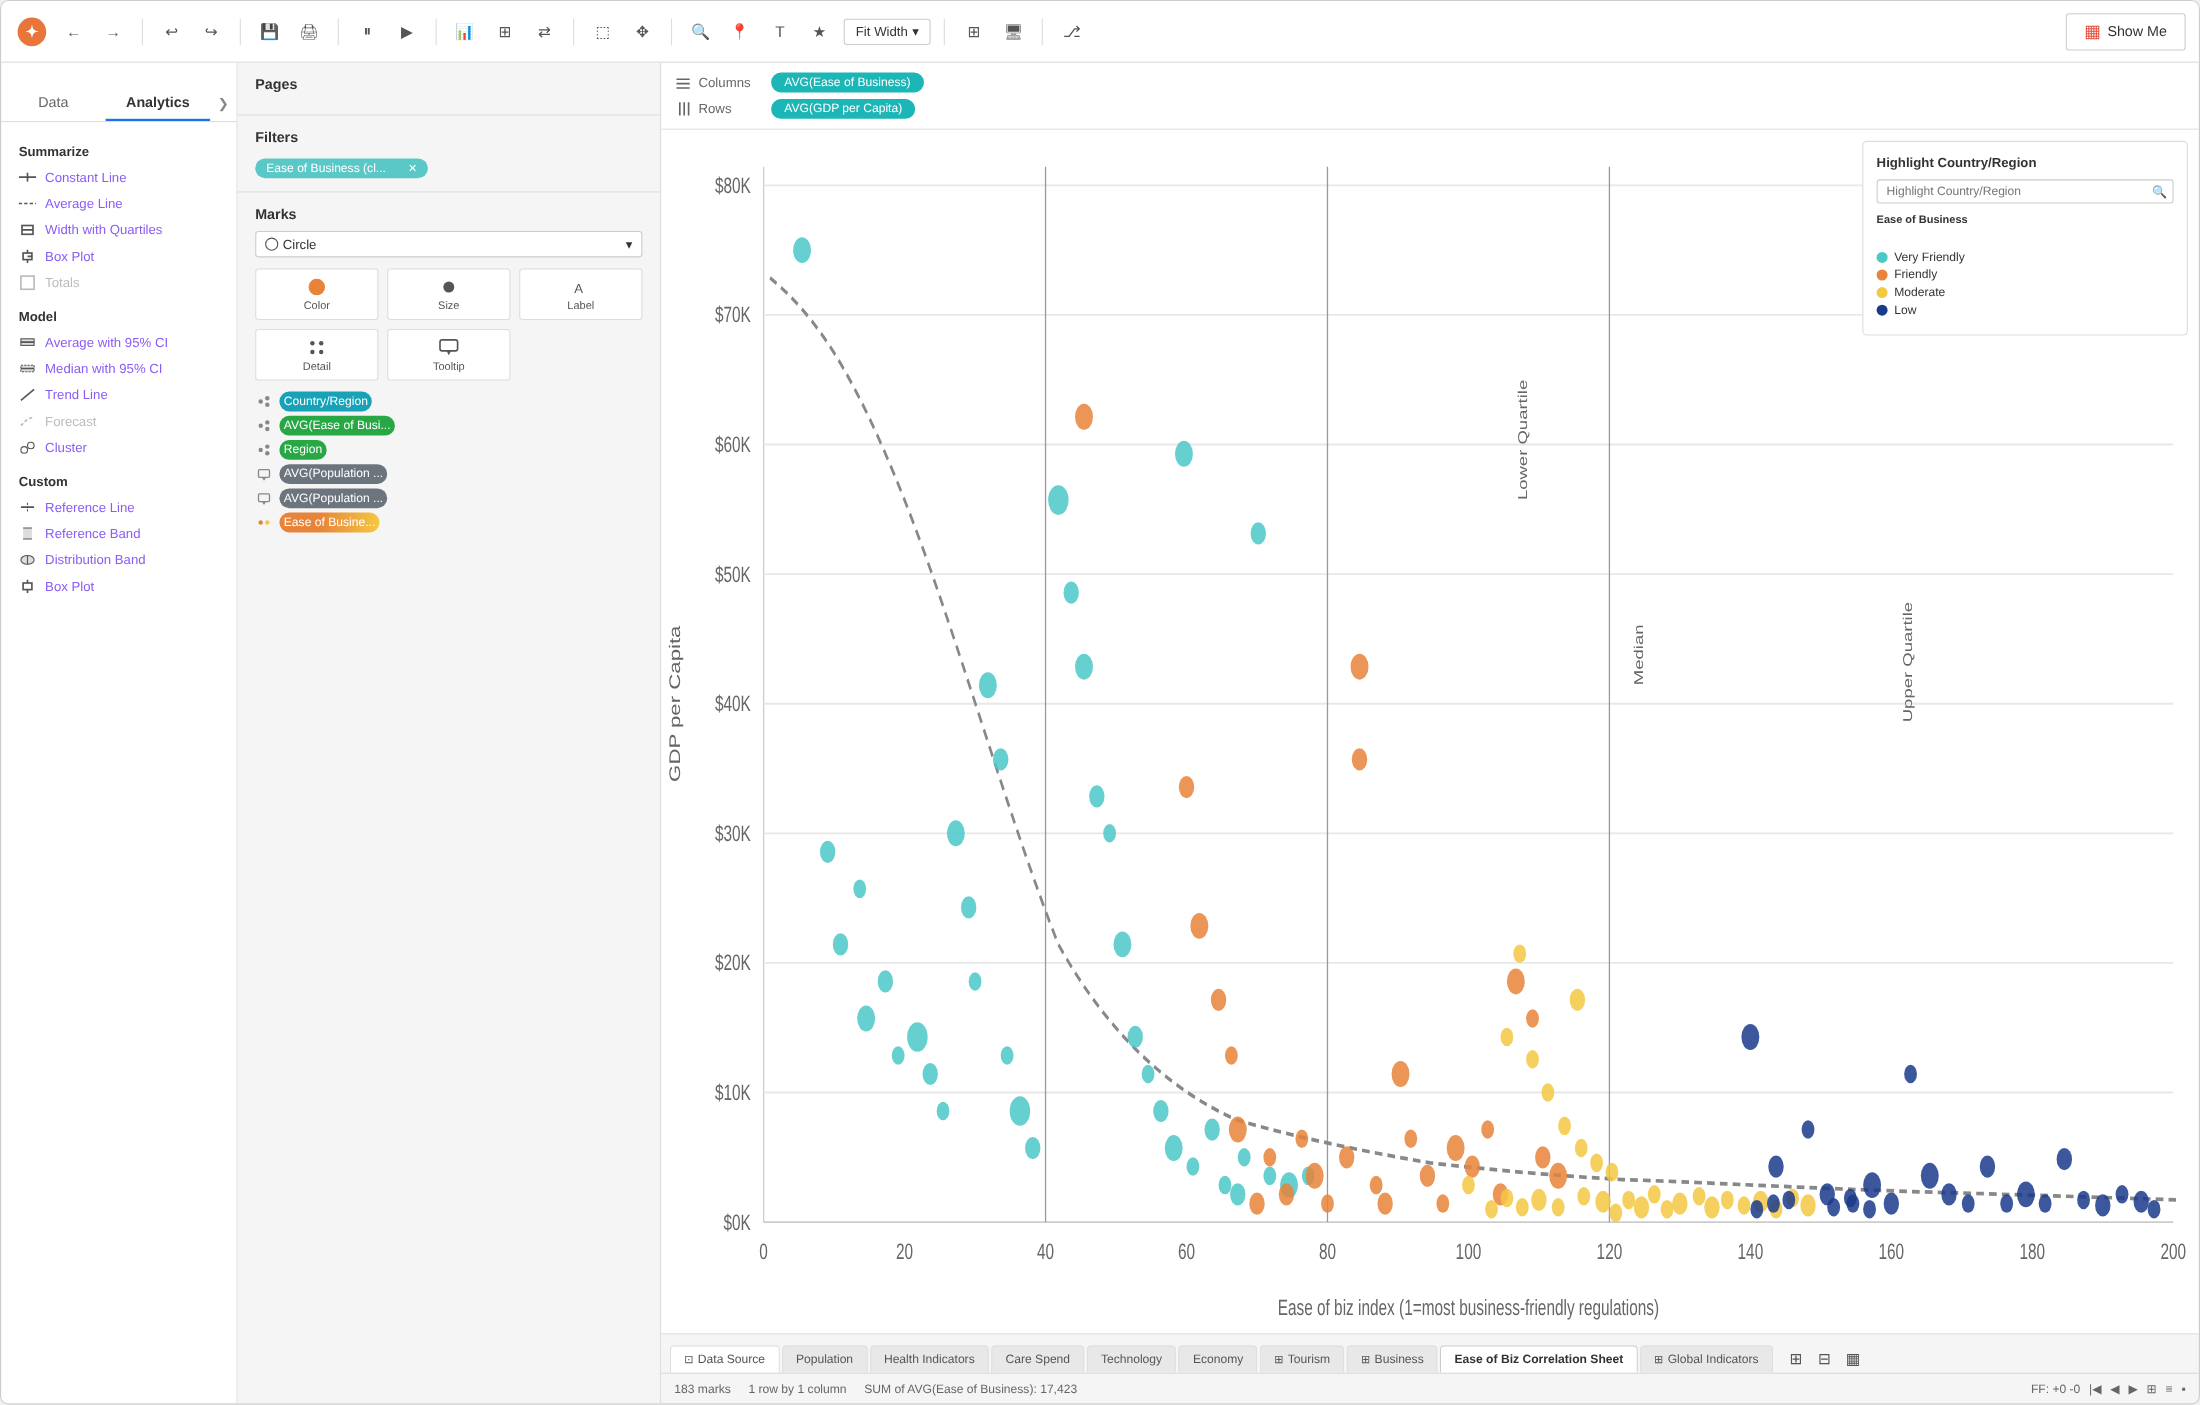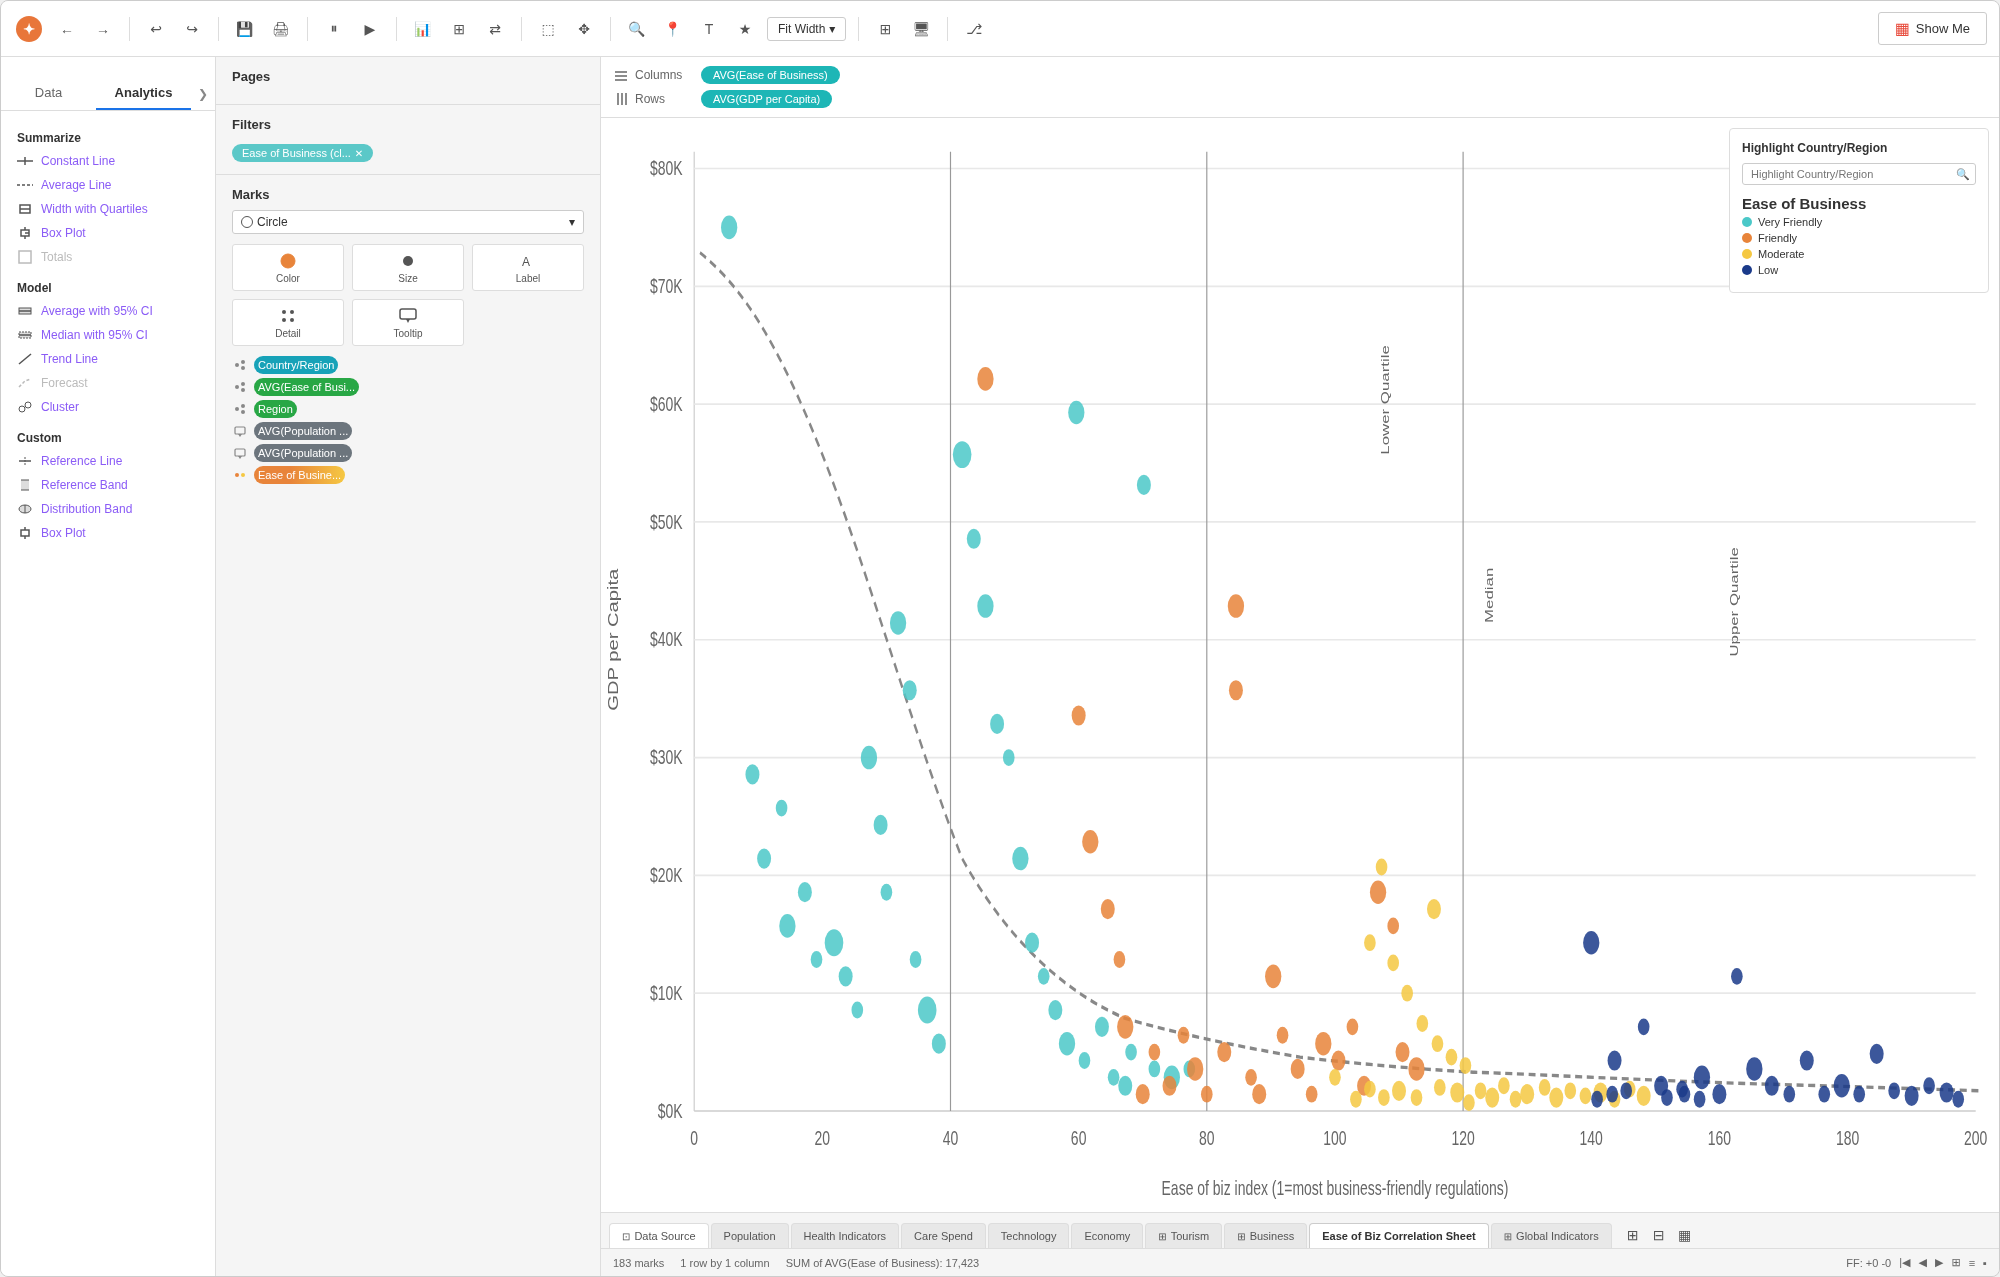--- a/index.html
+++ b/index.html
@@ -31,21 +31,21 @@
     .section-header { font-size: 12px; font-weight: 700; color: #333; padding: 8px 16px 4px; margin-top: 4px; }
     .analytics-item { display: flex; align-items: center; gap: 8px; padding: 4px 16px; cursor: pointer; color: #8b5cf6; font-size: 12px; }
     .analytics-item.disabled { color: #bbb; cursor: default; }
     .analytics-icon { width: 16px; height: 16px; display: flex; align-items: center; justify-content: center; flex-shrink: 0; }
     
     
     .middle-panel { width: 385px; background: #f5f5f5; border-right: 1px solid #ddd; display: flex; flex-direction: column; flex-shrink: 0; }
     .pages-section { padding: 12px 16px; border-bottom: 1px solid #ddd; }
     .section-label { font-size: 13px; font-weight: 600; color: #333; margin-bottom: 8px; }
     .filters-section { padding: 12px 16px; border-bottom: 1px solid #ddd; }
-    .filter-pill { display: inline-flex; align-items: center; background: #5bc8c8; color: #fff; border-radius: 12px; padding: 3px 10px 3px 10px; font-size: 11px; gap: 4px; margin-top: 4px; max-width: 200px; }
+    .filter-pill { display: inline-flex; align-items: center; background: #5bc8c8; color: #fff; border-radius: 12px; padding: 3px 10px 3px 10px; font-size: 11px; gap: 20px; margin-top: 4px; max-width: 200px; }
     .filter-pill-text { white-space: nowrap; overflow: hidden; text-overflow: ellipsis; max-width: 140px; }
     .filter-remove { cursor: pointer; font-size: 10px; }
     
     .marks-section { padding: 12px 16px; flex: 1; }
     .marks-dropdown { display: flex; align-items: center; gap: 4px; background: #fff; border: 1px solid #ccc; border-radius: 3px; padding: 4px 8px; cursor: pointer; font-size: 12px; margin-bottom: 10px; }
     .circle-icon { width: 12px; height: 12px; border-radius: 50%; border: 1.5px solid #555; display: inline-block; }
     .marks-grid { display: grid; grid-template-columns: repeat(3, 1fr); gap: 8px; margin-bottom: 10px; }
     .mark-btn { display: flex; flex-direction: column; align-items: center; gap: 2px; padding: 6px; background: #fff; border: 1px solid #ddd; border-radius: 3px; cursor: pointer; font-size: 10px; color: #555; }
     
     .marks-fields { display: flex; flex-direction: column; gap: 4px; }
@@ -62,24 +62,24 @@
     
     .shelf-area { background: #fff; border-bottom: 1px solid #ddd; padding: 6px 12px; flex-shrink: 0; }
     .shelf-row { display: flex; align-items: center; gap: 8px; padding: 3px 0; }
     .shelf-label { display: flex; align-items: center; gap: 4px; color: #666; font-size: 12px; min-width: 80px; }
     .shelf-pill { background: #1db6b6; color: #fff; border-radius: 12px; padding: 3px 12px; font-size: 11px; white-space: nowrap; }
     
     
     .chart-container { flex: 1; background: #fff; position: relative; overflow: hidden; display: flex; flex-direction: column; }
     
     
-    .legend-panel { position: absolute; top: 10px; right: 10px; width: 260px; background: #fff; border: 1px solid #ddd; border-radius: 4px; padding: 12px; }
+    .legend-panel { position: absolute; top: 10px; right: 10px; width: 296px; background: #fff; border: 1px solid #ddd; border-radius: 4px; padding: 12px; }
     .legend-title { font-size: 12px; font-weight: 600; margin-bottom: 8px; }
     .legend-search { width: 100%; border: 1px solid #ccc; border-radius: 3px; padding: 4px 8px; font-size: 11px; margin-bottom: 10px; }
-    .legend-subtitle { font-size: 15px; font-weight: 600; margin-bottom: 4px; }
+    .legend-subtitle { font-size: 10px; font-weight: 600; margin-bottom: 22px; }
     .legend-item { display: flex; align-items: center; gap: 6px; margin-bottom: 4px; font-size: 11px; }
     .legend-dot { width: 10px; height: 10px; border-radius: 50%; flex-shrink: 0; }
     
     
     .bottom-tabs { height: 36px; background: #f5f5f5; border-top: 1px solid #ddd; display: flex; align-items: flex-end; gap: 2px; padding: 0 8px; flex-shrink: 0; overflow-x: auto; }
     .bottom-tab { padding: 6px 12px; font-size: 11px; cursor: pointer; border-radius: 4px 4px 0 0; border: 1px solid #ddd; border-bottom: none; background: #e8e8e8; color: #555; white-space: nowrap; display: flex; align-items: center; gap: 4px; }
     .bottom-tab.active { background: #fff; color: #333; font-weight: 600; border-color: #ccc; }
     .bottom-tab-datasource { background: #fff; }
     .tab-icon { font-size: 10px; }
     

